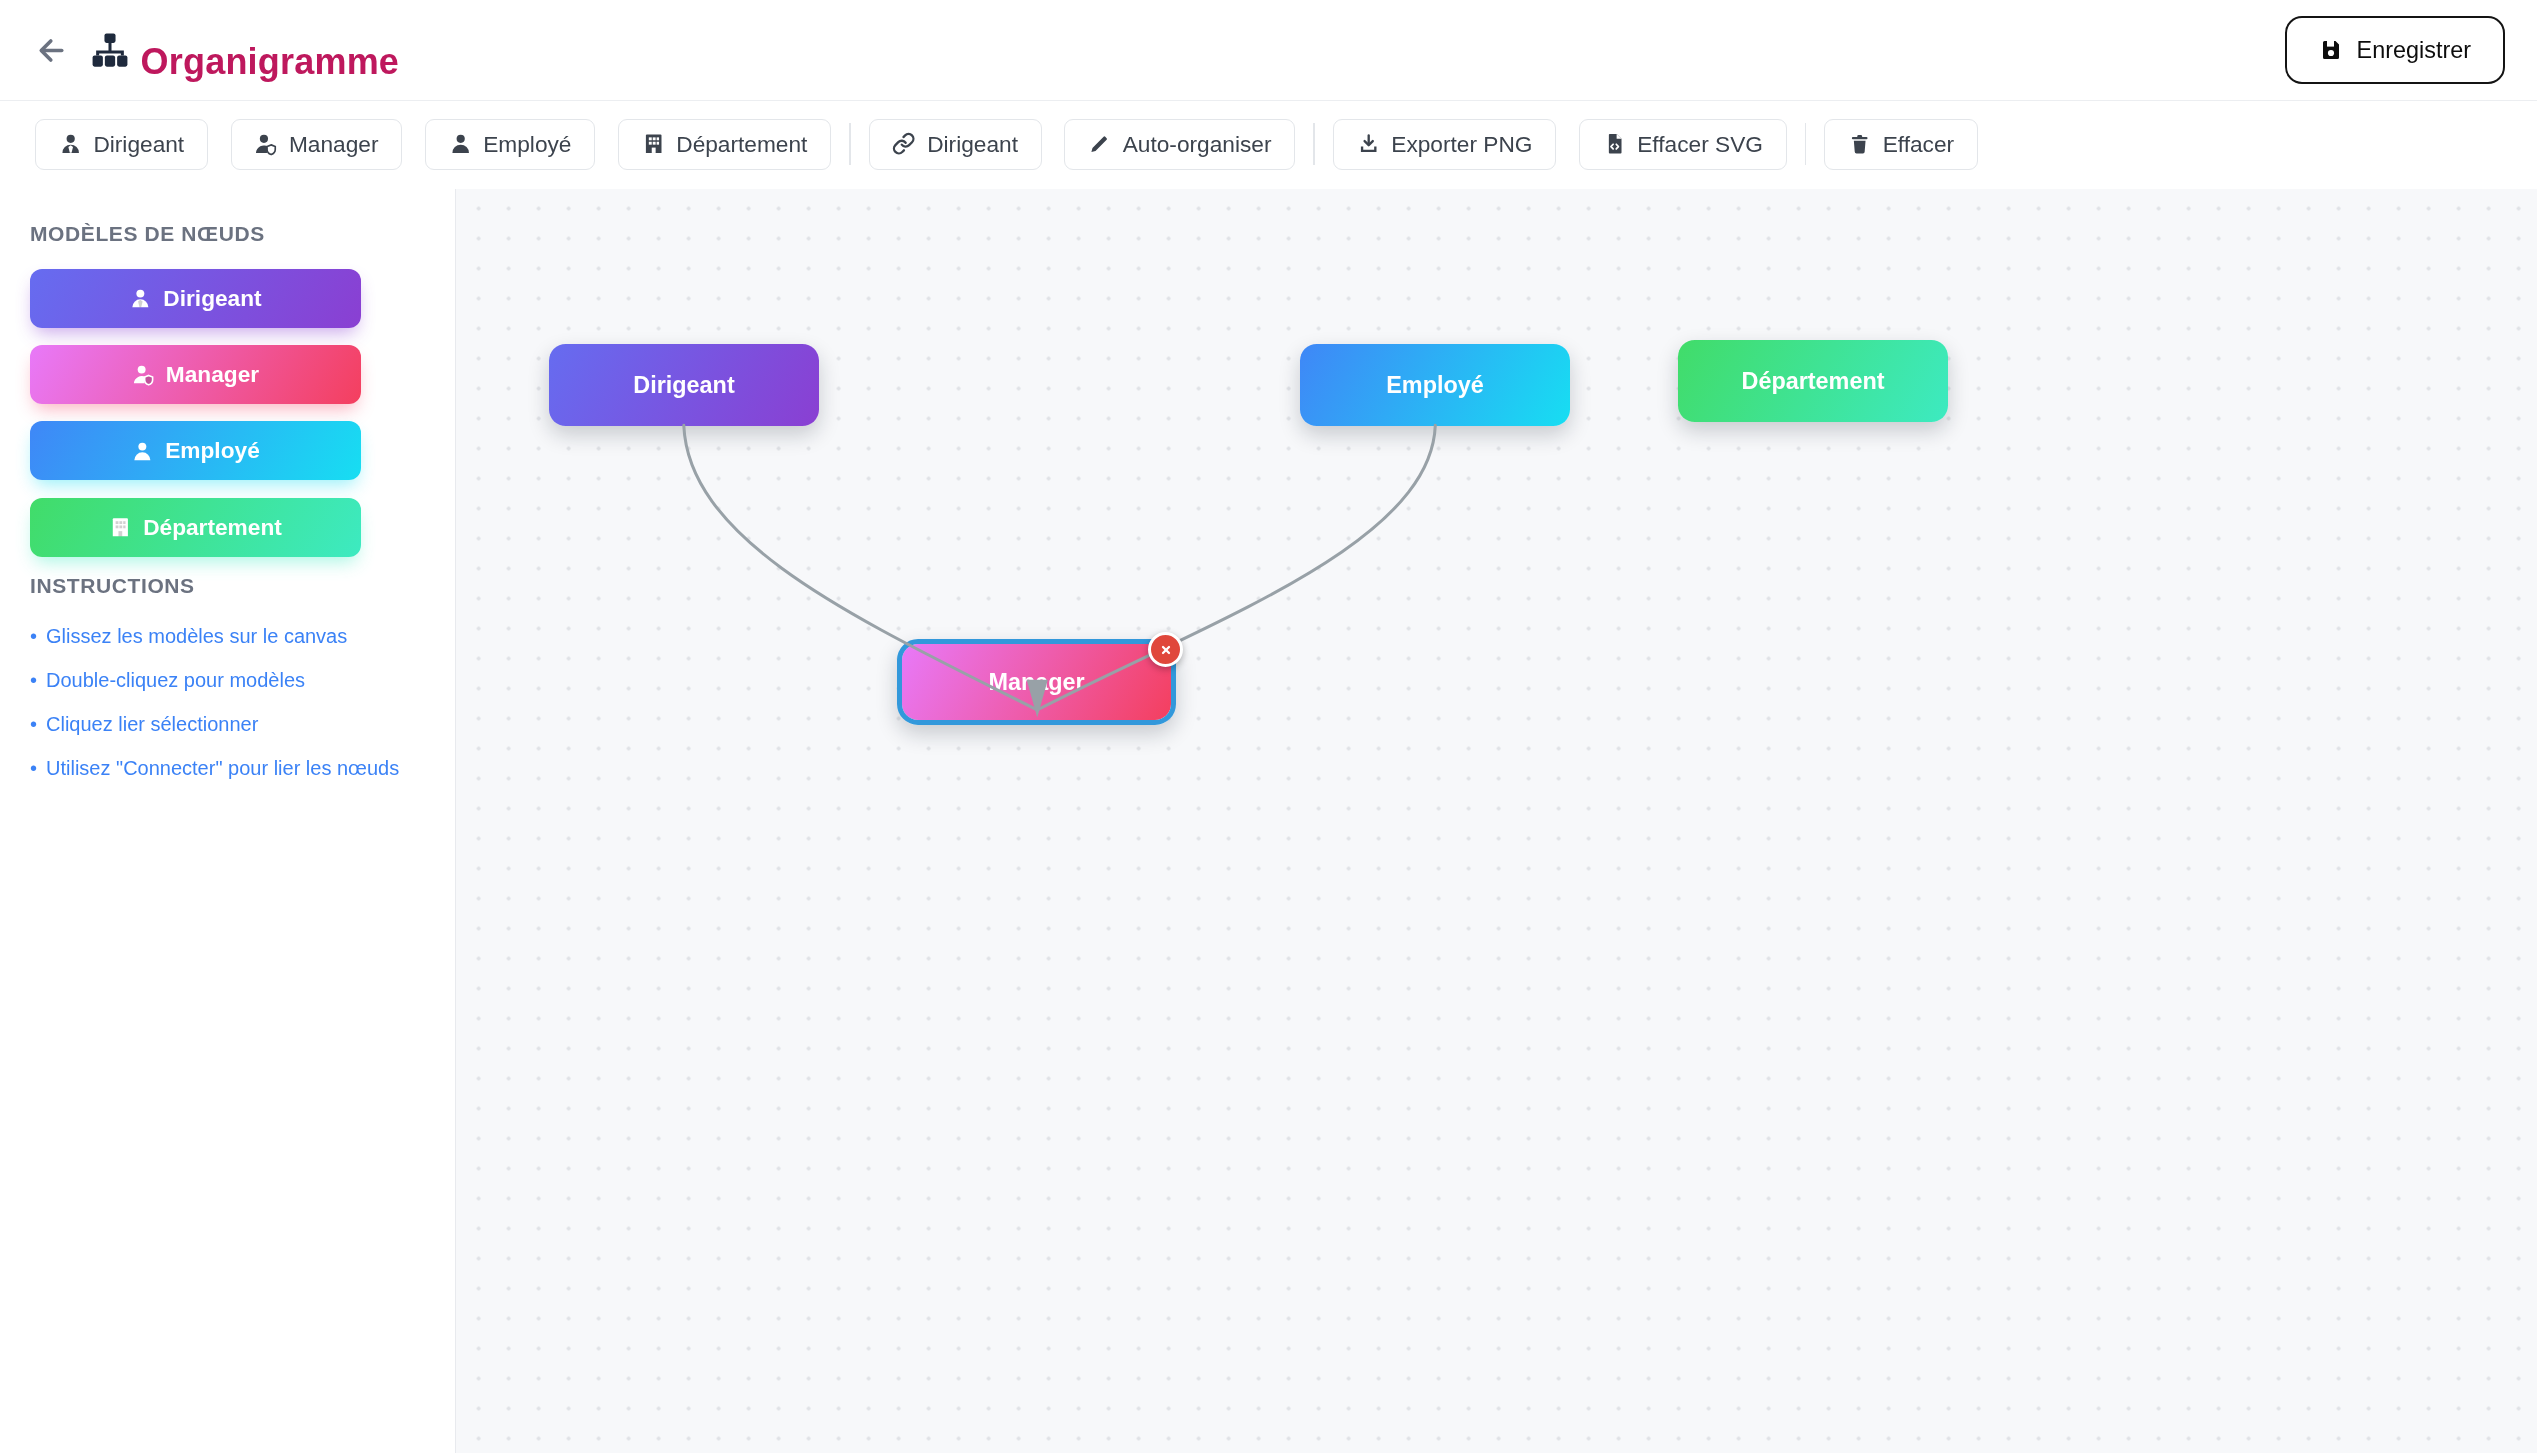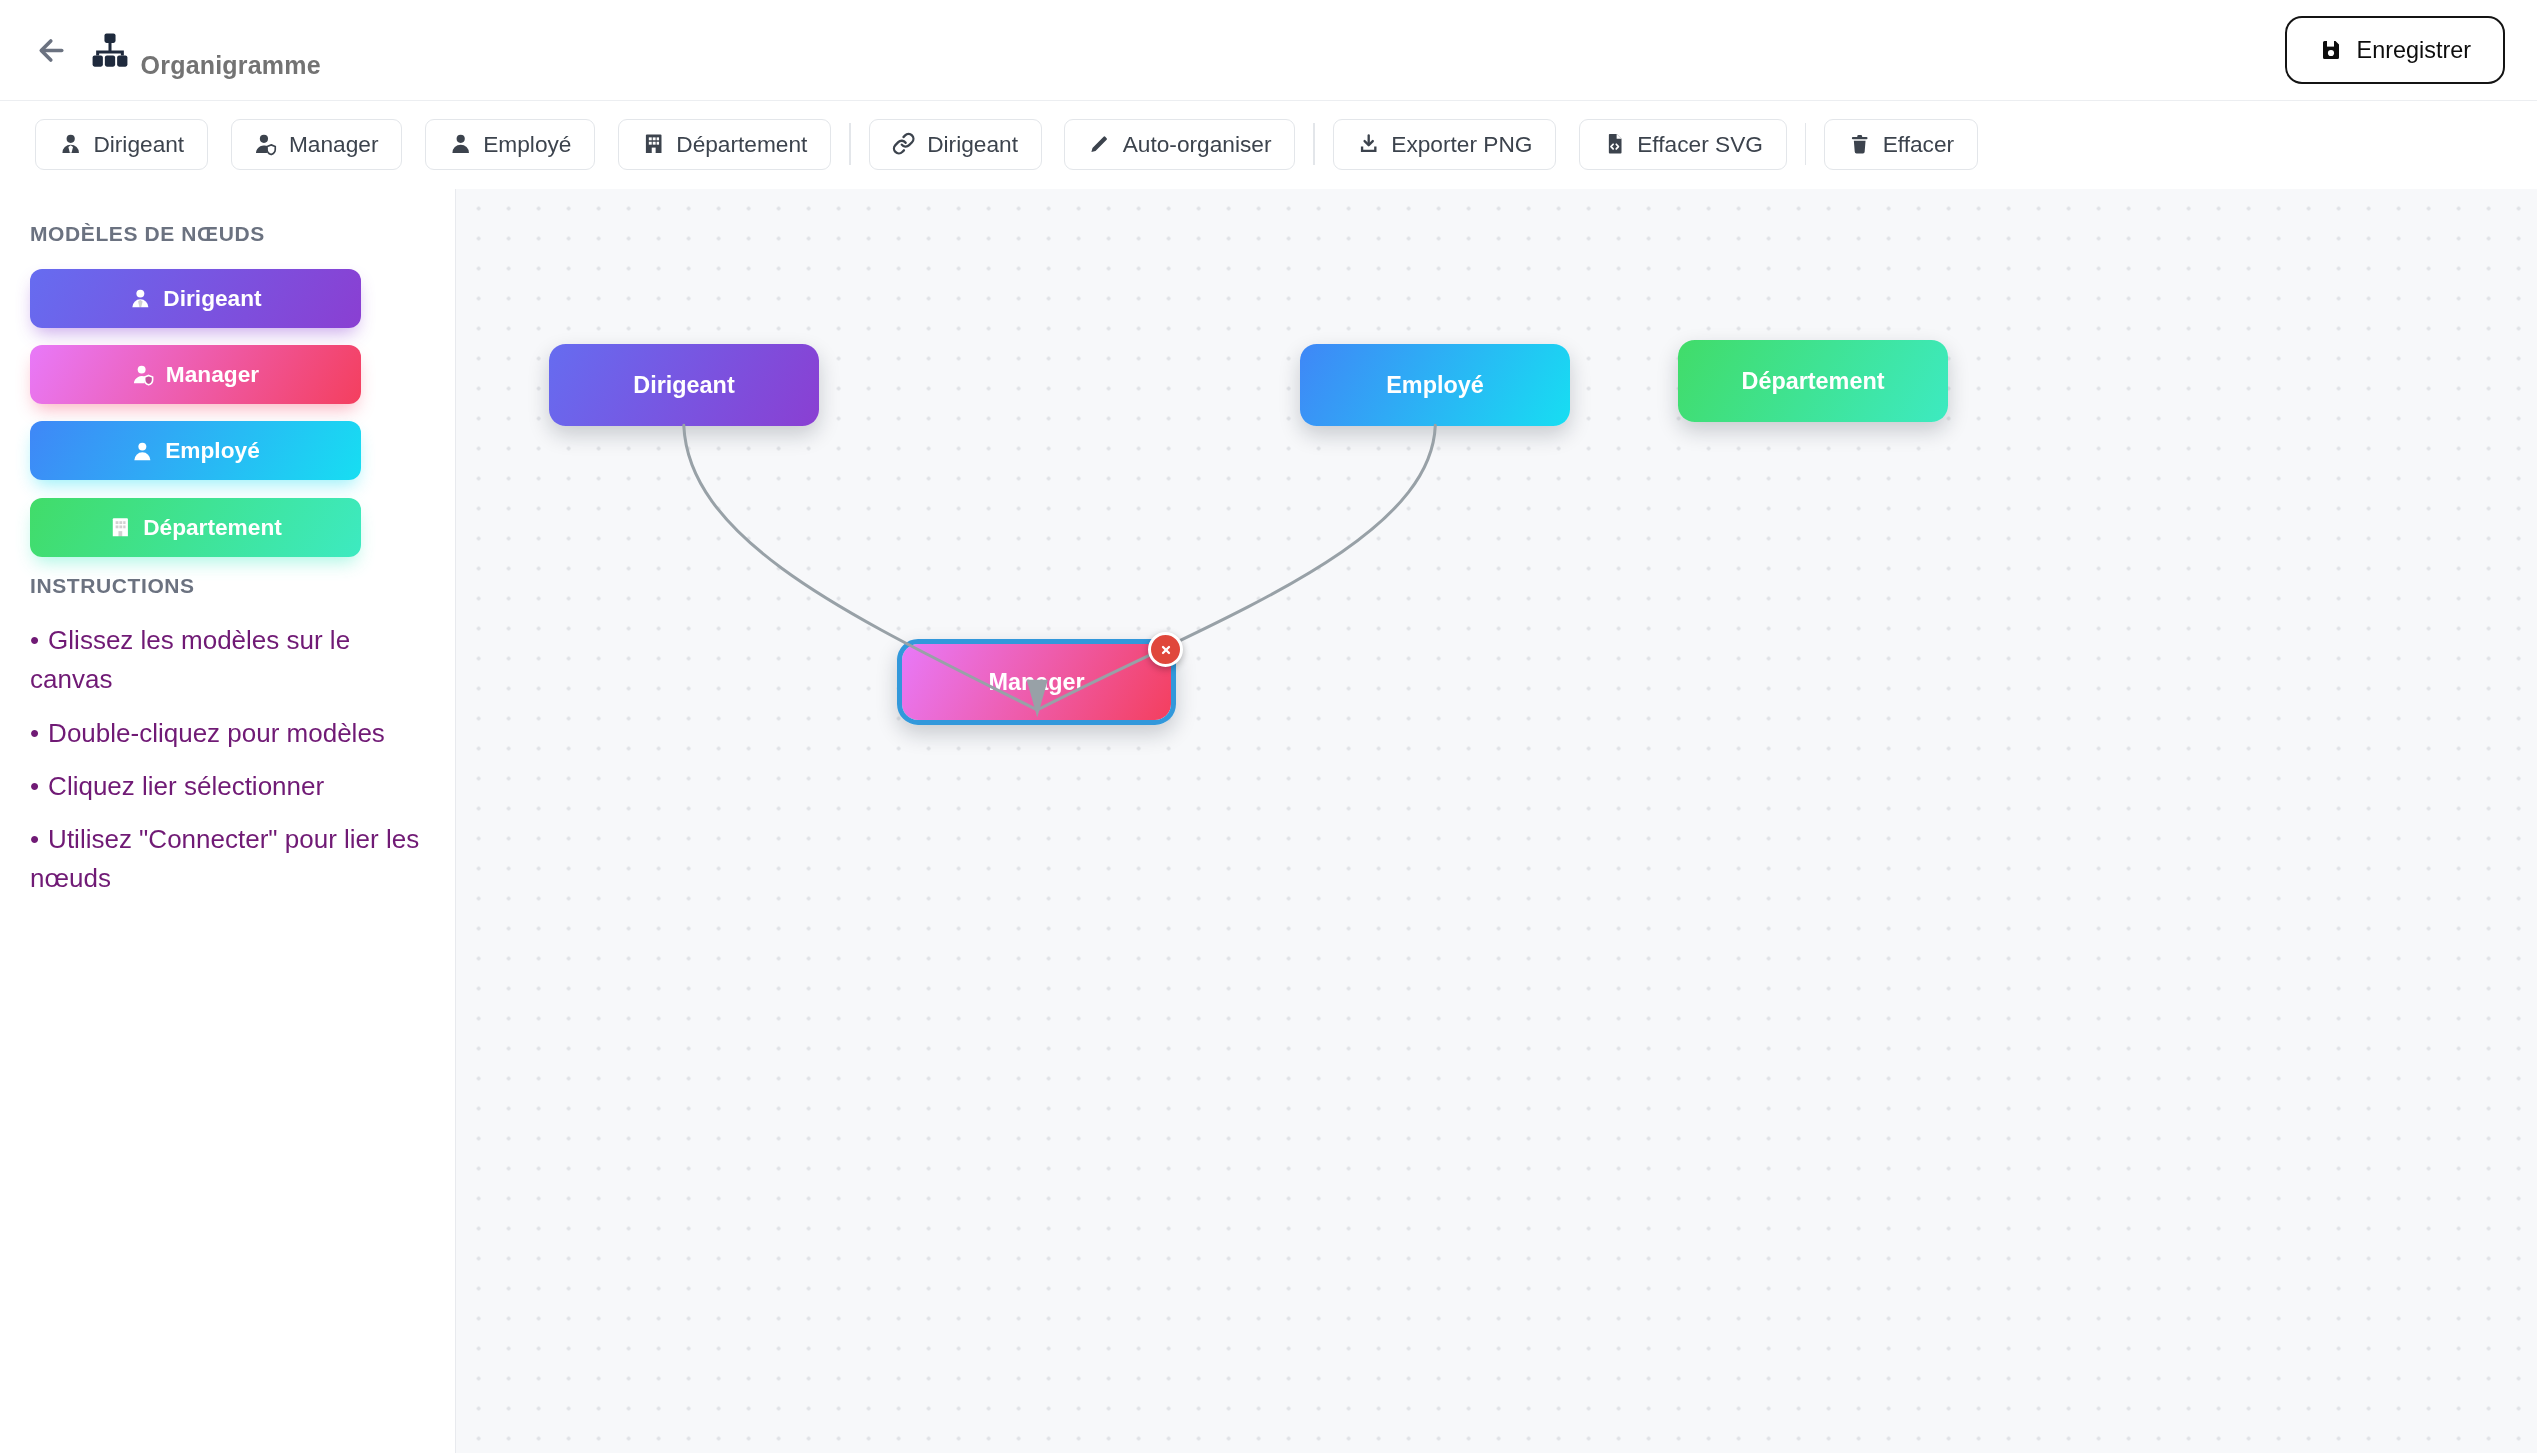--- a/index.html
+++ b/index.html
@@ -7,21 +7,21 @@
   #page{position:relative;width:2538px;height:1453px;overflow:hidden;background:#fff;}
 
   
   .header{position:absolute;left:0;top:0;width:2538px;height:100px;background:#fff;
           border-bottom:1.5px solid #eceef1;display:flex;align-items:center;z-index:20;}
   .back-btn{margin-left:29px;width:45px;height:45px;border:none;background:transparent;cursor:pointer;
             display:flex;align-items:center;justify-content:center;color:#6b7280;padding:0;}
   .back-btn svg{width:35px;height:35px;}
   .logo{margin-left:16.6px;color:#1f2a3d;display:flex;align-items:center;}
   .logo svg{width:38px;height:38px;}
-  .page-title{margin-left:12px;font-size:25px;font-weight:700;color:#737373;letter-spacing:0.2px;margin-top:48px;}
+  .page-title{margin-left:12px;font-size:36px;font-weight:700;color:#be185d;letter-spacing:0.2px;margin-top:48px;}
   .save-btn{position:absolute;right:33px;top:16px;height:68px;padding:0 32px;background:#fff;
             border:2.3px solid #141414;border-radius:17px;display:flex;align-items:center;gap:13.6px;
             font-size:23.4px;color:#0d0d0d;cursor:pointer;font-family:inherit;}
   .save-btn svg{width:24px;height:24px;}
 
   
   .toolbar{position:absolute;left:0;top:100px;width:2538px;height:88px;background:#fff;
            display:flex;align-items:center;padding-left:35px;box-sizing:border-box;z-index:15;}
   .tb-btn{height:51px;background:#fff;border:1.5px solid #e3e6ea;border-radius:9px;
           display:flex;align-items:center;gap:11.3px;padding:0 22.7px;margin-right:22.7px;
@@ -35,21 +35,21 @@
   .side-heading{font-size:21px;font-weight:700;color:#6b7280;letter-spacing:0.6px;margin:0 0 22.7px 0;}
   .tpl{width:331px;height:59px;border-radius:12px;margin-bottom:17.4px;display:flex;align-items:center;
        justify-content:center;gap:11.3px;color:#fff;font-size:22.7px;font-weight:700;cursor:grab;
        --hole:rgba(0,0,0,.18);--tie:rgba(0,0,0,.18);}
   .tpl svg{width:22.7px;height:22.7px;flex:none;}
   .tpl-dirigeant{background:linear-gradient(120deg,#666cf0,#8a3fd2);box-shadow:0 9px 18px -4.5px rgba(138,63,210,.45);}
   .tpl-manager{background:linear-gradient(120deg,#e879f9,#f43f5e);box-shadow:0 9px 18px -4.5px rgba(244,63,94,.40);}
   .tpl-employe{background:linear-gradient(120deg,#3f87f7,#17def2);box-shadow:0 9px 18px -4.5px rgba(23,222,242,.45);}
   .tpl-departement{background:linear-gradient(120deg,#41dc69,#3deac1);box-shadow:0 9px 18px -4.5px rgba(61,234,193,.45);}
   .instructions-heading{}
-  .instr{font-size:26px;color:#701a75;line-height:1.52;margin:0 0 13.6px 0;}
+  .instr{font-size:20px;color:#3b82f6;line-height:1.52;margin:0 0 13.6px 0;}
   .instr .bullet{margin-right:9px;}
 
   
   .canvas{position:absolute;left:393px;top:189px;width:2145px;height:1264px;background:#f7f8fa;
           background-image:radial-gradient(circle,#e1e3e7 2px,transparent 2.1px);
           background-size:30px 30px;background-position:10.6px 4.5px;overflow:hidden;}
   .node{position:absolute;width:270px;height:82px;border-radius:16.6px;display:flex;align-items:center;
         justify-content:center;color:#fff;font-size:23.4px;font-weight:700;z-index:1;cursor:move;
         box-shadow:0 9px 21px rgba(15,23,42,.20);}
   .node-dirigeant{left:156px;top:155px;background:linear-gradient(120deg,#666cf0,#8a3fd2);}

